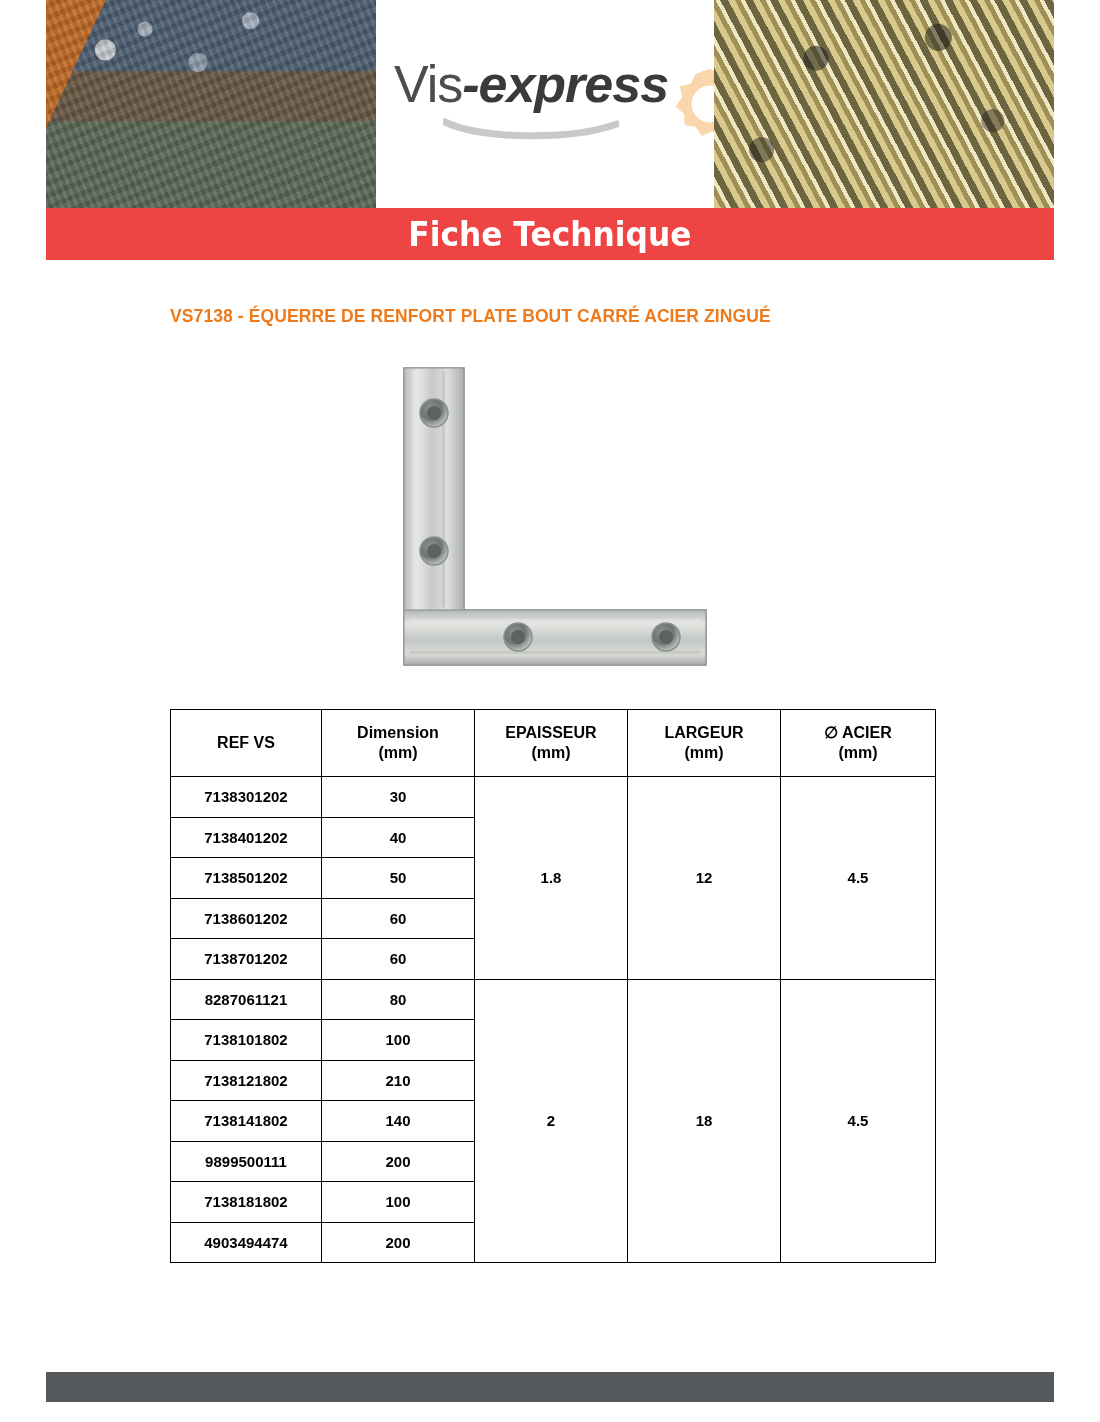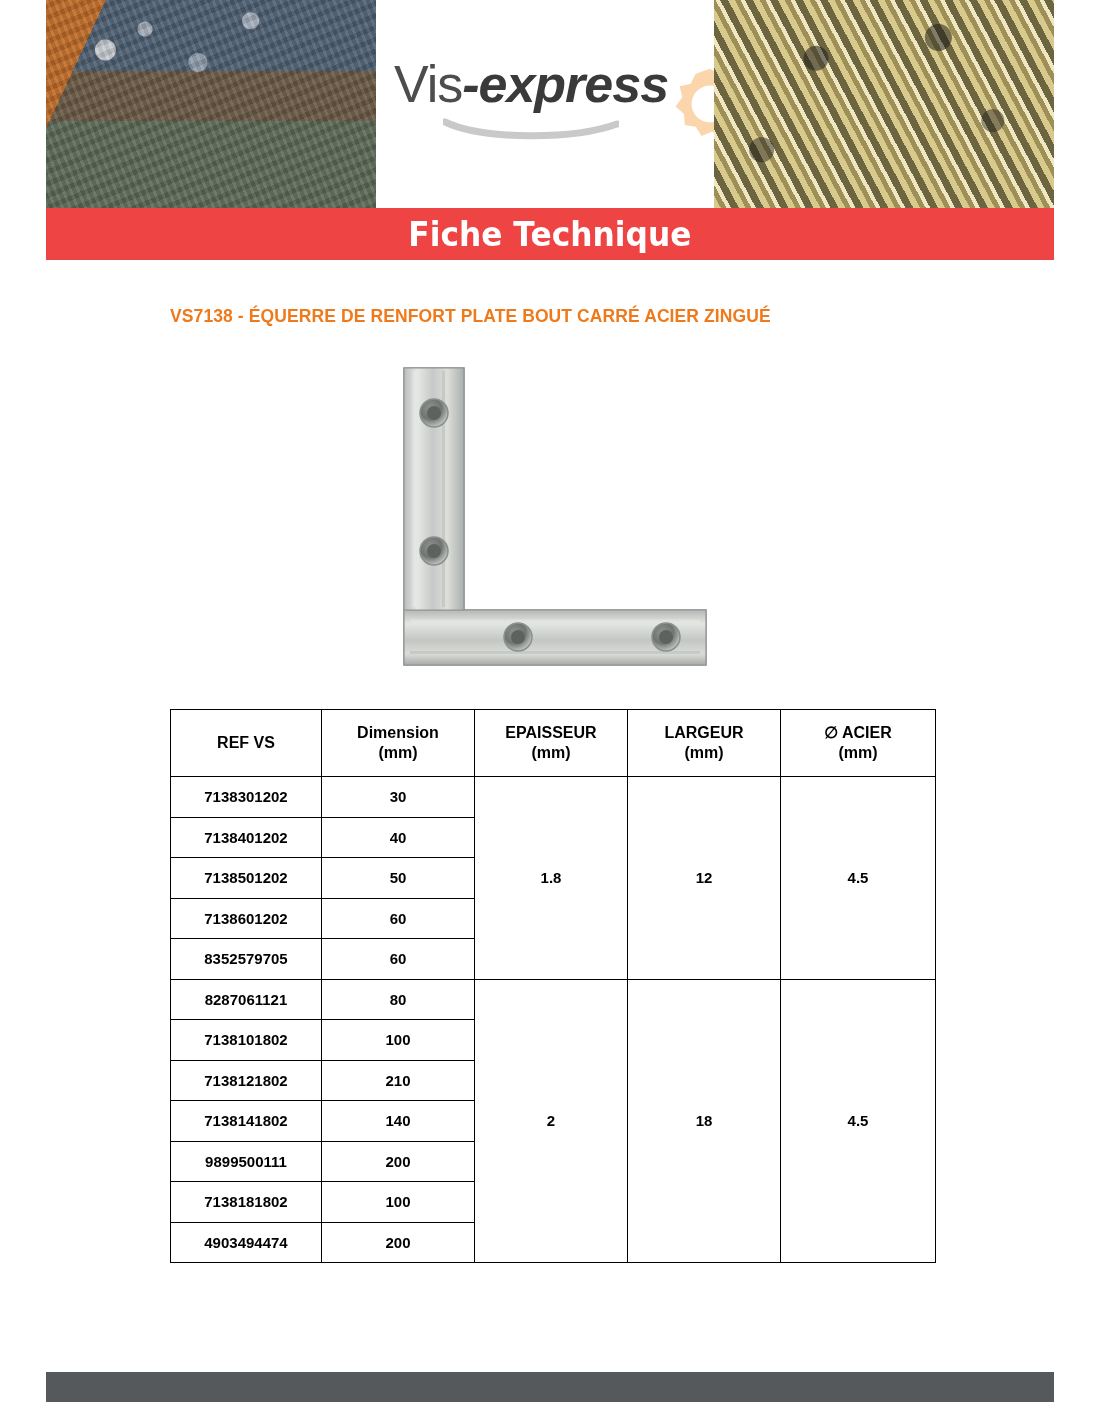--- a/index.html
+++ b/index.html
@@ -371,21 +371,21 @@
       </tr>
       <tr>
         <td>7138501202</td>
         <td>50</td>
       </tr>
       <tr>
         <td>7138601202</td>
         <td>60</td>
       </tr>
       <tr>
-        <td>8352579705</td>
+        <td>7138701202</td>
         <td>60</td>
       </tr>
 
       <tr>
         <td>8287061121</td>
         <td>80</td>
         <td class="merged" rowspan="7">2</td>
         <td class="merged" rowspan="7">18</td>
         <td class="merged trous-top-pad" rowspan="7">4.5</td>
       </tr>

